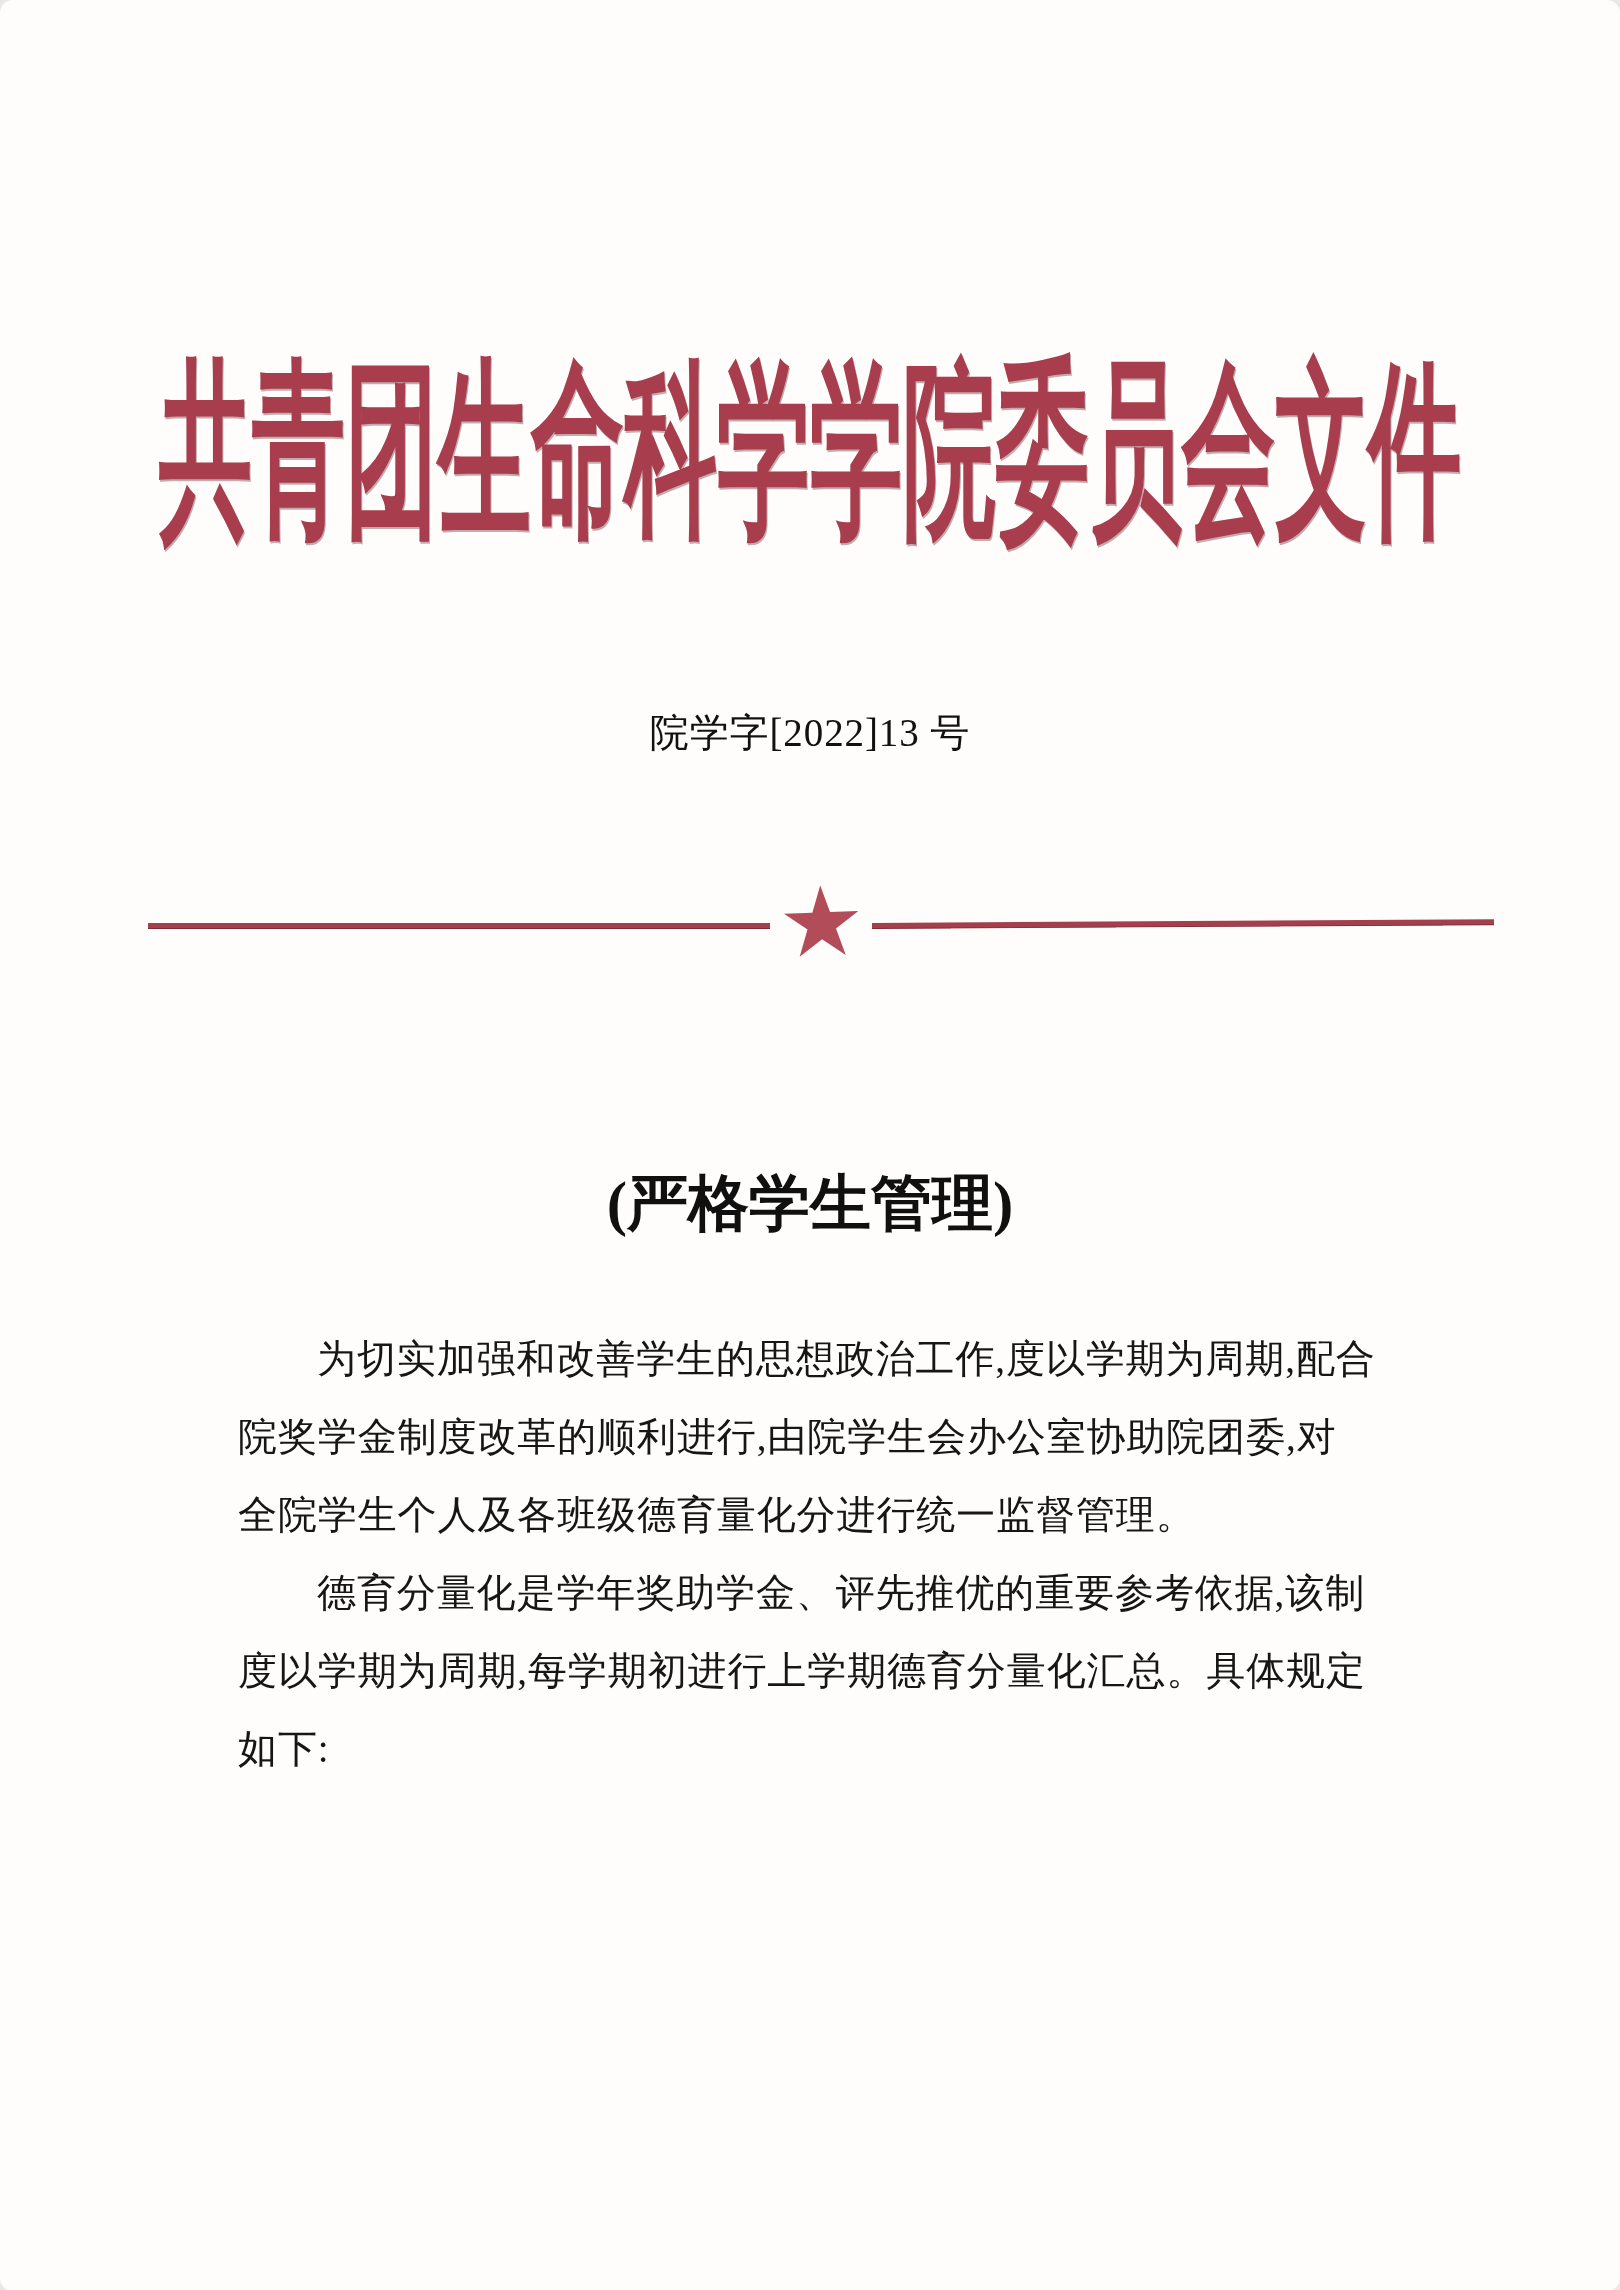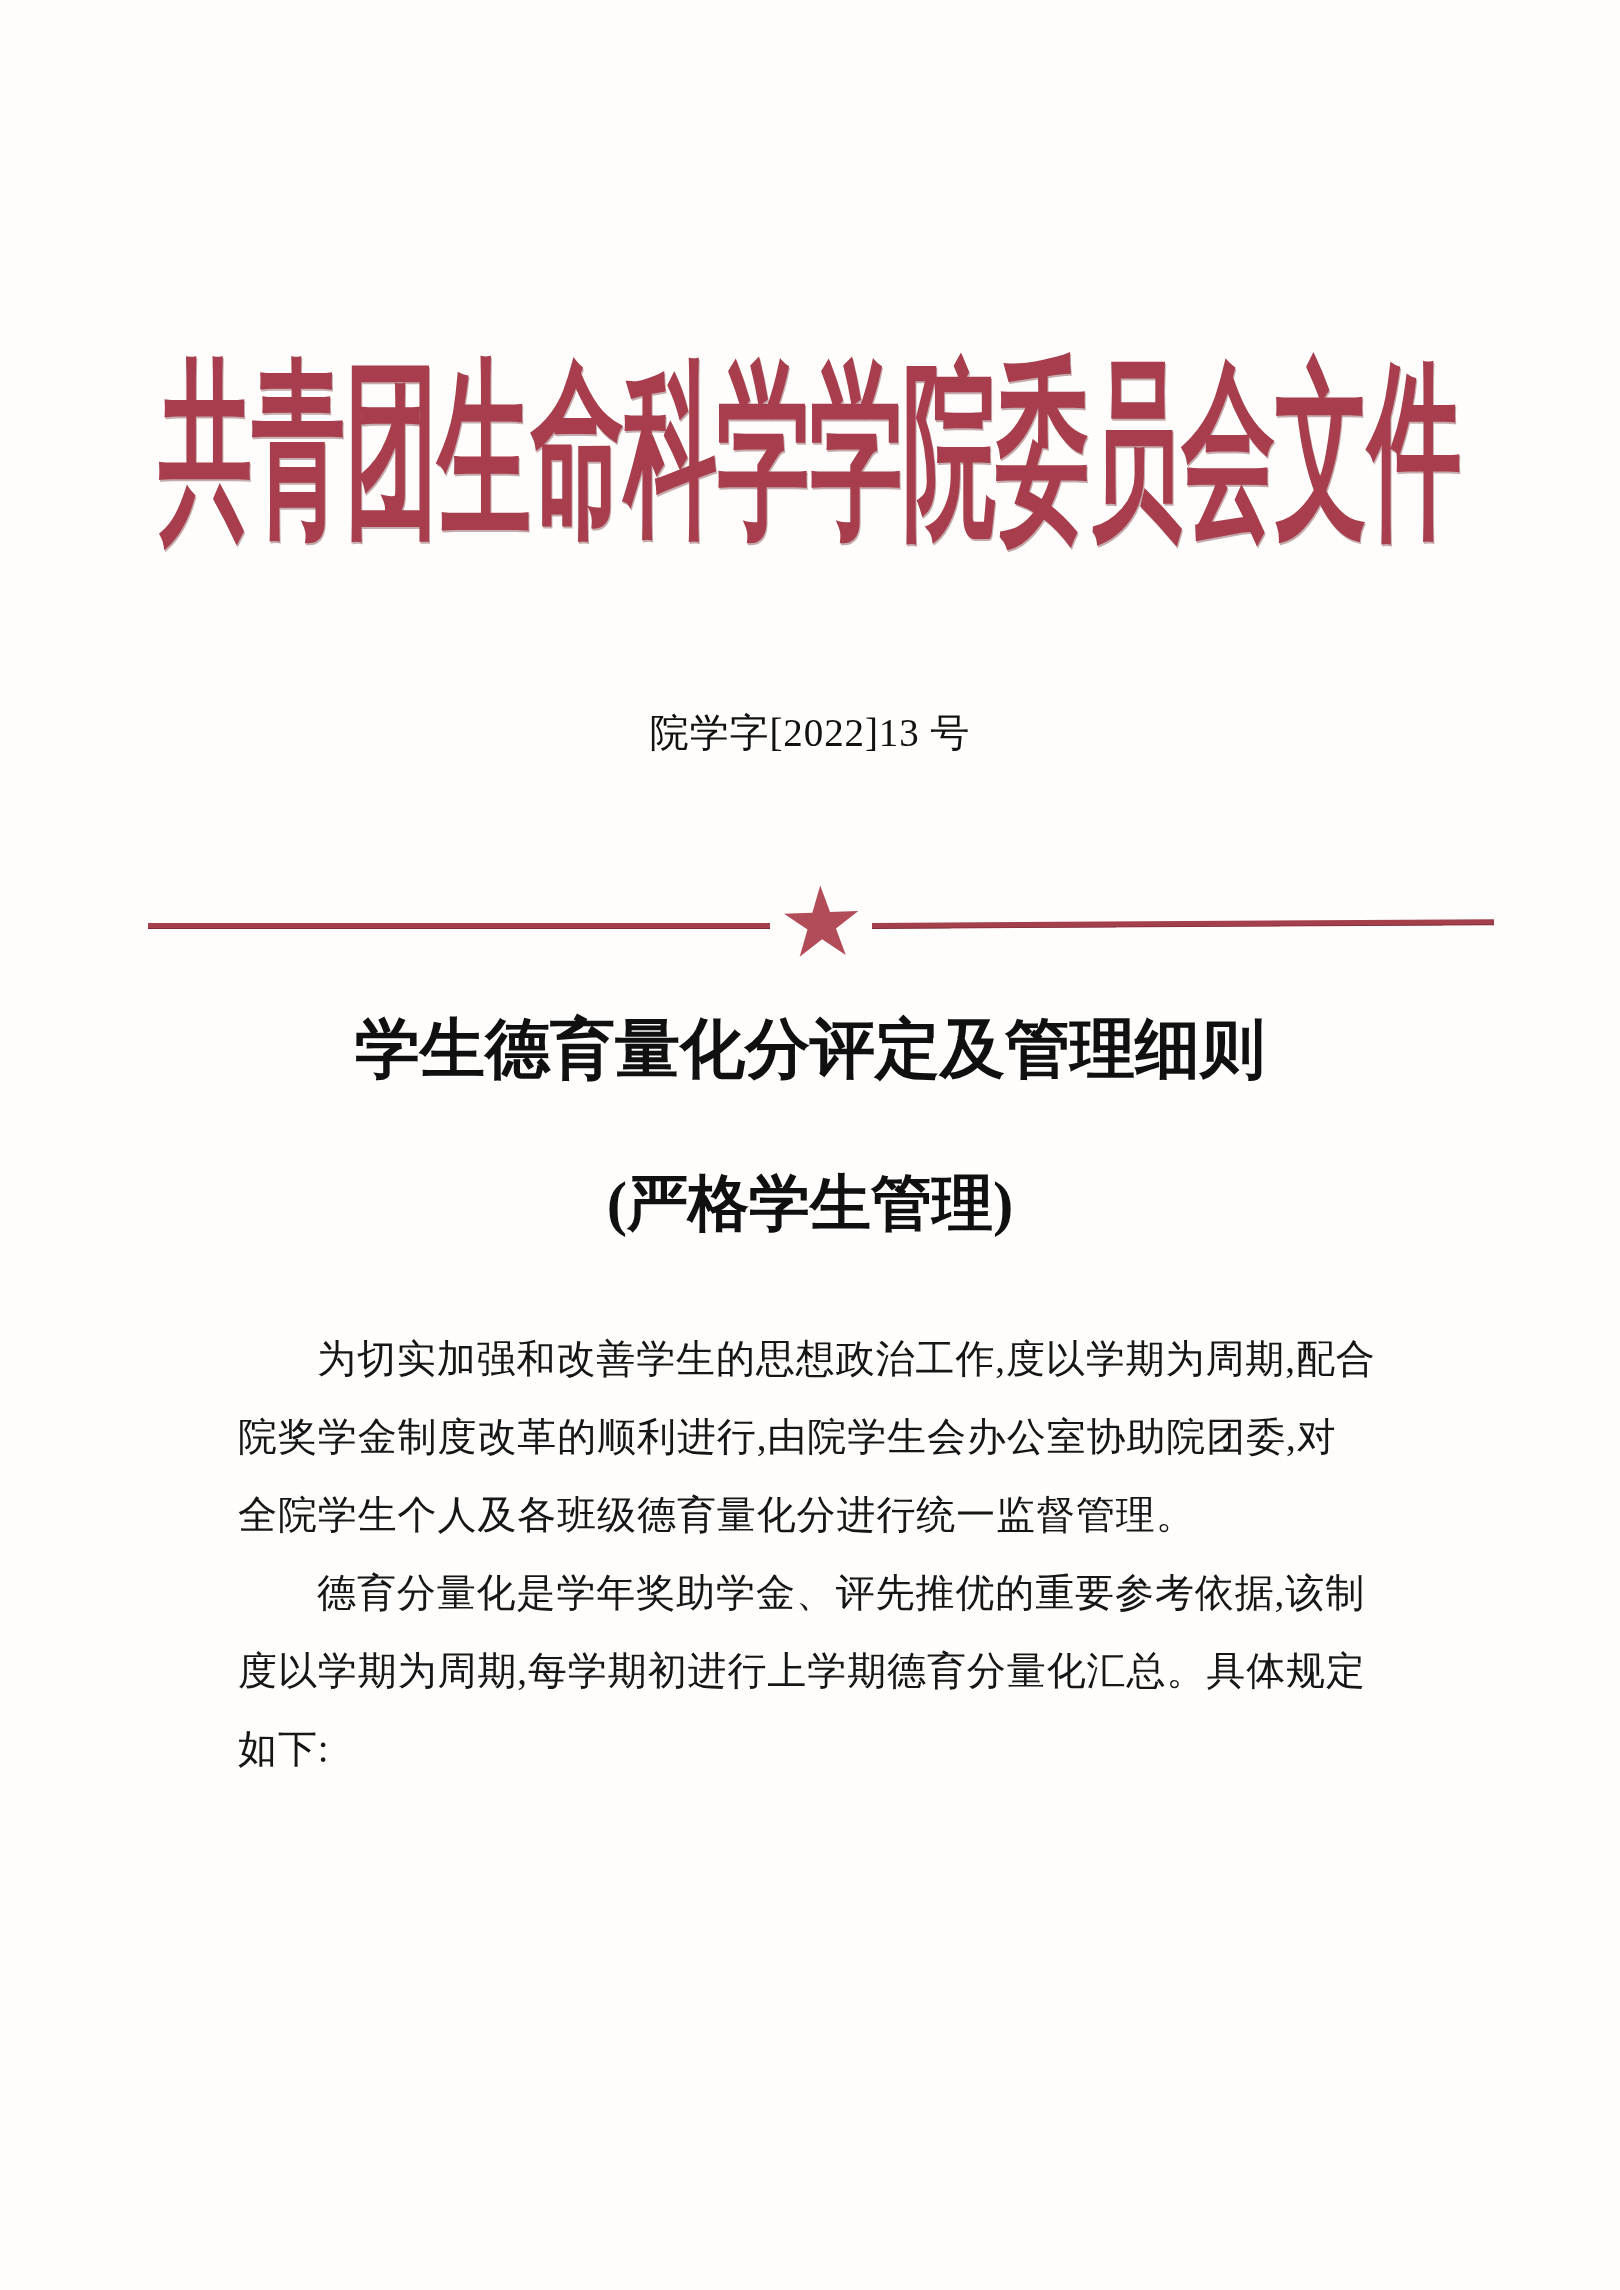--- a/index.html
+++ b/index.html
@@ -4,20 +4,21 @@
 <style>
   html,body{margin:0;padding:0;background:#e8e8e8;}
   .page{
     position:relative;
     width:1620px;height:2291px;
     margin:0 auto;
     background:var(--paper,#fefdfb);
     overflow:hidden;
     font-family:"Liberation Serif","DejaVu Serif",serif;
     color:var(--ink,#1b1b1b);
+    border-radius:13px;
   }
 
   
   .masthead{
     position:absolute;top:356px;left:0;width:100%;
     text-align:center;
     height:215px;
   }
   .masthead-text{
     display:inline-block;
@@ -104,21 +105,20 @@
   </div>
 
   <div class="doc-number">院学字[2022]13 号</div>
 
   <div class="divider">
     <div class="bar left"></div>
     <div class="star">★</div>
     <div class="bar right"></div>
   </div>
 
-  <div class="doc-title">学生德育量化分评定及管理细则</div>
 
   <div class="doc-subtitle">(严格学生管理)</div>
 
   <div class="body-text">
     <div>
       <div class="bline indent">为切实加强和改善学生的思想政治工作,度以学期为周期,配合</div>
       <div class="bline">院奖学金制度改革的顺利进行,由院学生会办公室协助院团委,对</div>
       <div class="bline">全院学生个人及各班级德育量化分进行统一监督管理。</div>
     </div>
     <div>

